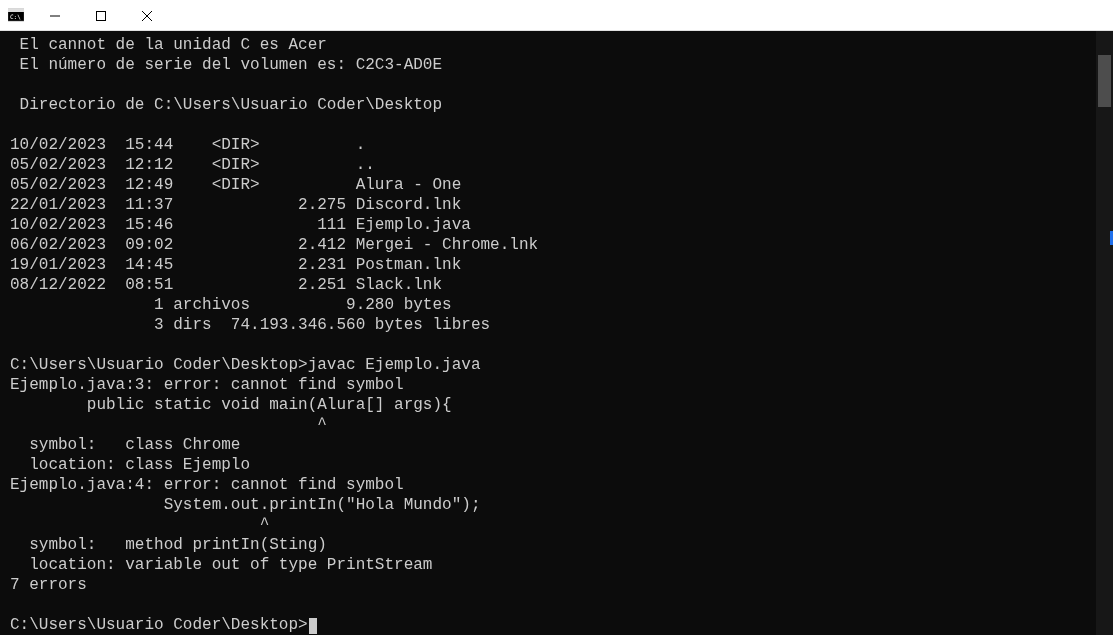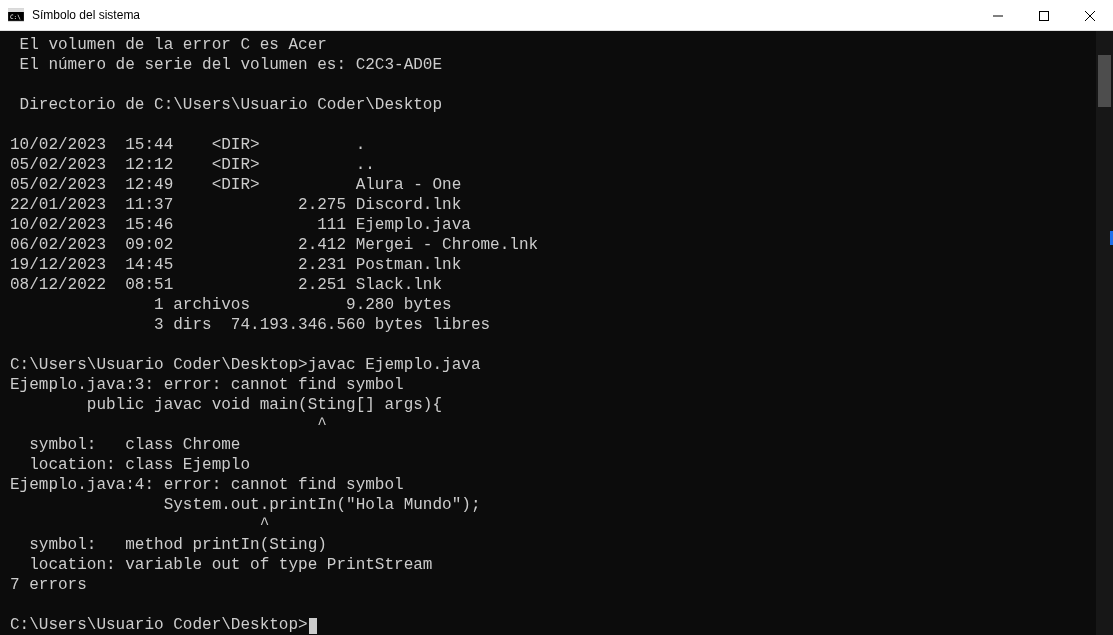--- a/index.html
+++ b/index.html
@@ -99,21 +99,20 @@
 <body>
 
 <div class="titlebar">
   <div class="titlebar-icon">
     <svg width="16" height="16" viewBox="0 0 16 16">
       <rect x="0" y="2" width="16" height="12" fill="#000000" stroke="#666666" stroke-width="0.5"></rect>
       <rect x="0" y="2" width="16" height="3" fill="#DDDDDD"></rect>
       <text x="2" y="12" font-size="6" fill="#FFFFFF" font-family="monospace">C:\</text>
     </svg>
   </div>
-  <div class="titlebar-title">Símbolo del sistema</div>
   <div class="titlebar-controls">
     <div class="titlebar-btn">
       <svg width="10" height="10" viewBox="0 0 10 10">
           <line x1="0" y1="5" x2="10" y2="5" stroke="#000000" stroke-width="1"></line>
         </svg>
     </div>
     <div class="titlebar-btn">
       <svg width="10" height="10" viewBox="0 0 10 10">
           <rect x="0.5" y="0.5" width="9" height="9" fill="none" stroke="#000000" stroke-width="1"></rect>
         </svg>
@@ -121,39 +120,39 @@
     <div class="titlebar-btn">
       <svg width="10" height="10" viewBox="0 0 10 10">
           <line x1="0" y1="0" x2="10" y2="10" stroke="#000000" stroke-width="1"></line>
           <line x1="10" y1="0" x2="0" y2="10" stroke="#000000" stroke-width="1"></line>
         </svg>
     </div>
   </div>
 </div>
 
 <div class="terminal-area">
-  <div class="terminal-content" id="terminal-lines"><span> El volumen de la error C es Acer</span>
+  <div class="terminal-content" id="terminal-lines"><span> El cannot de la unidad C es Acer</span>
 <span> El número de serie del volumen es: C2C3-AD0E</span>
 <span></span>
 <span> Directorio de C:\Users\Usuario Coder\Desktop</span>
 <span></span>
 <span>10/02/2023  15:44    &lt;DIR&gt;          .</span>
 <span>05/02/2023  12:12    &lt;DIR&gt;          ..</span>
 <span>05/02/2023  12:49    &lt;DIR&gt;          Alura - One</span>
 <span>22/01/2023  11:37             2.275 Discord.lnk</span>
 <span>10/02/2023  15:46               111 Ejemplo.java</span>
 <span>06/02/2023  09:02             2.412 Mergei - Chrome.lnk</span>
-<span>19/12/2023  14:45             2.231 Postman.lnk</span>
+<span>19/01/2023  14:45             2.231 Postman.lnk</span>
 <span>08/12/2022  08:51             2.251 Slack.lnk</span>
 <span>               1 archivos          9.280 bytes</span>
 <span>               3 dirs  74.193.346.560 bytes libres</span>
 <span></span>
 <span>C:\Users\Usuario Coder\Desktop&gt;javac Ejemplo.java</span>
 <span>Ejemplo.java:3: error: cannot find symbol</span>
-<span>        public javac void main(Sting[] args){</span>
+<span>        public static void main(Alura[] args){</span>
 <span>                                ^</span>
 <span>  symbol:   class Chrome</span>
 <span>  location: class Ejemplo</span>
 <span>Ejemplo.java:4: error: cannot find symbol</span>
 <span>                System.out.printIn("Hola Mundo");</span>
 <span>                          ^</span>
 <span>  symbol:   method printIn(Sting)</span>
 <span>  location: variable out of type PrintStream</span>
 <span>7 errors</span>
 <span></span>

